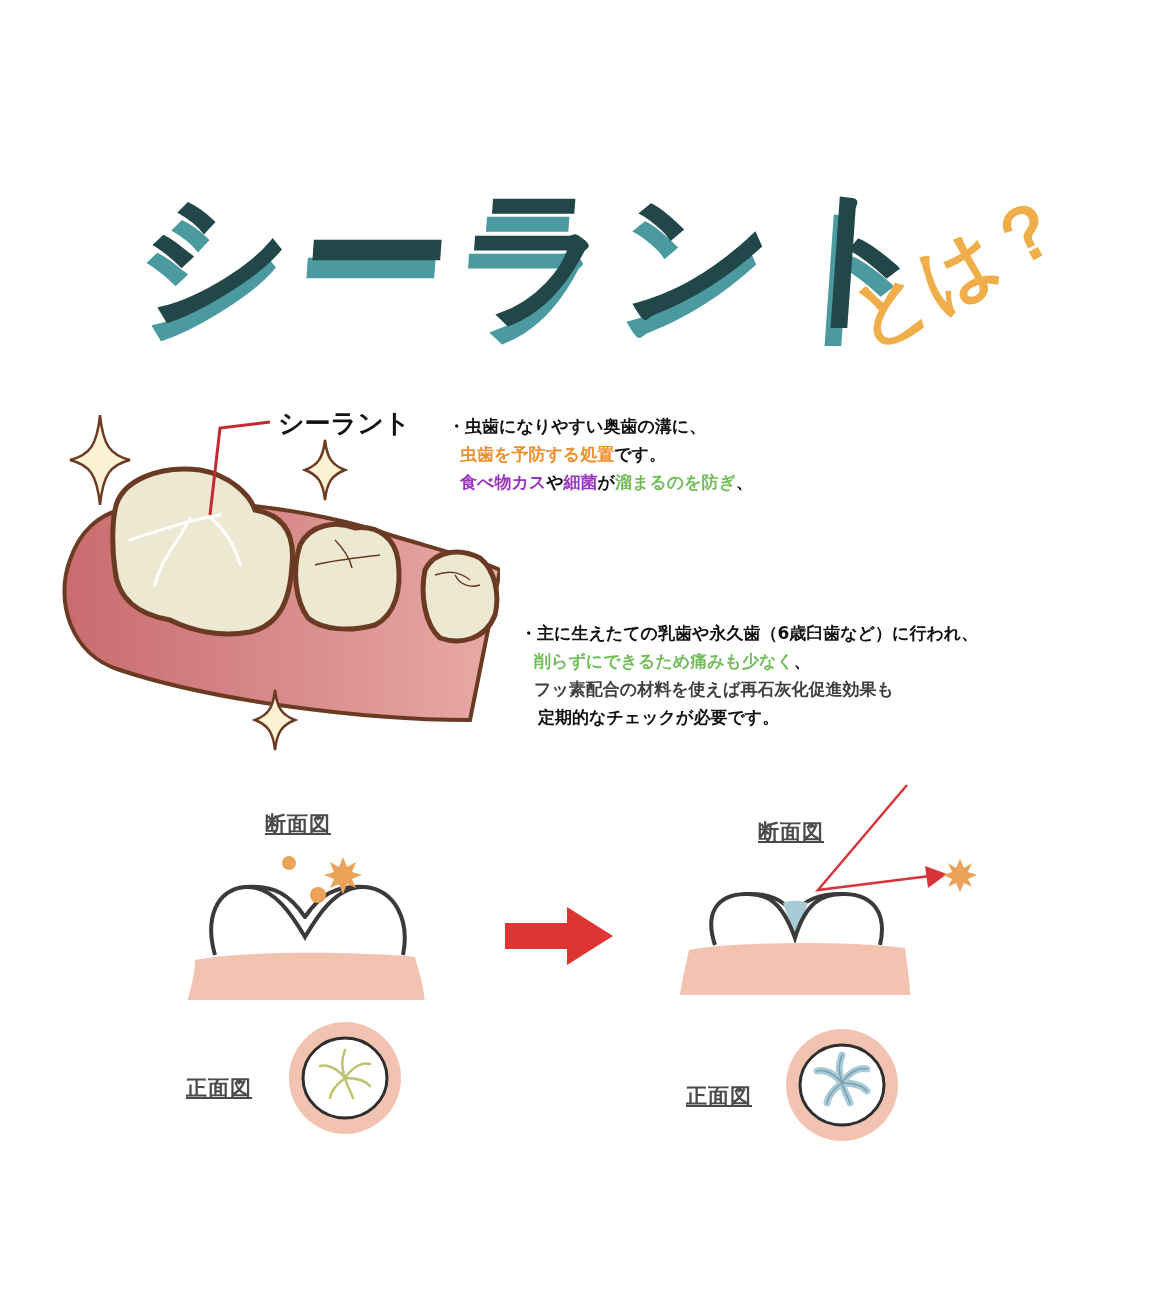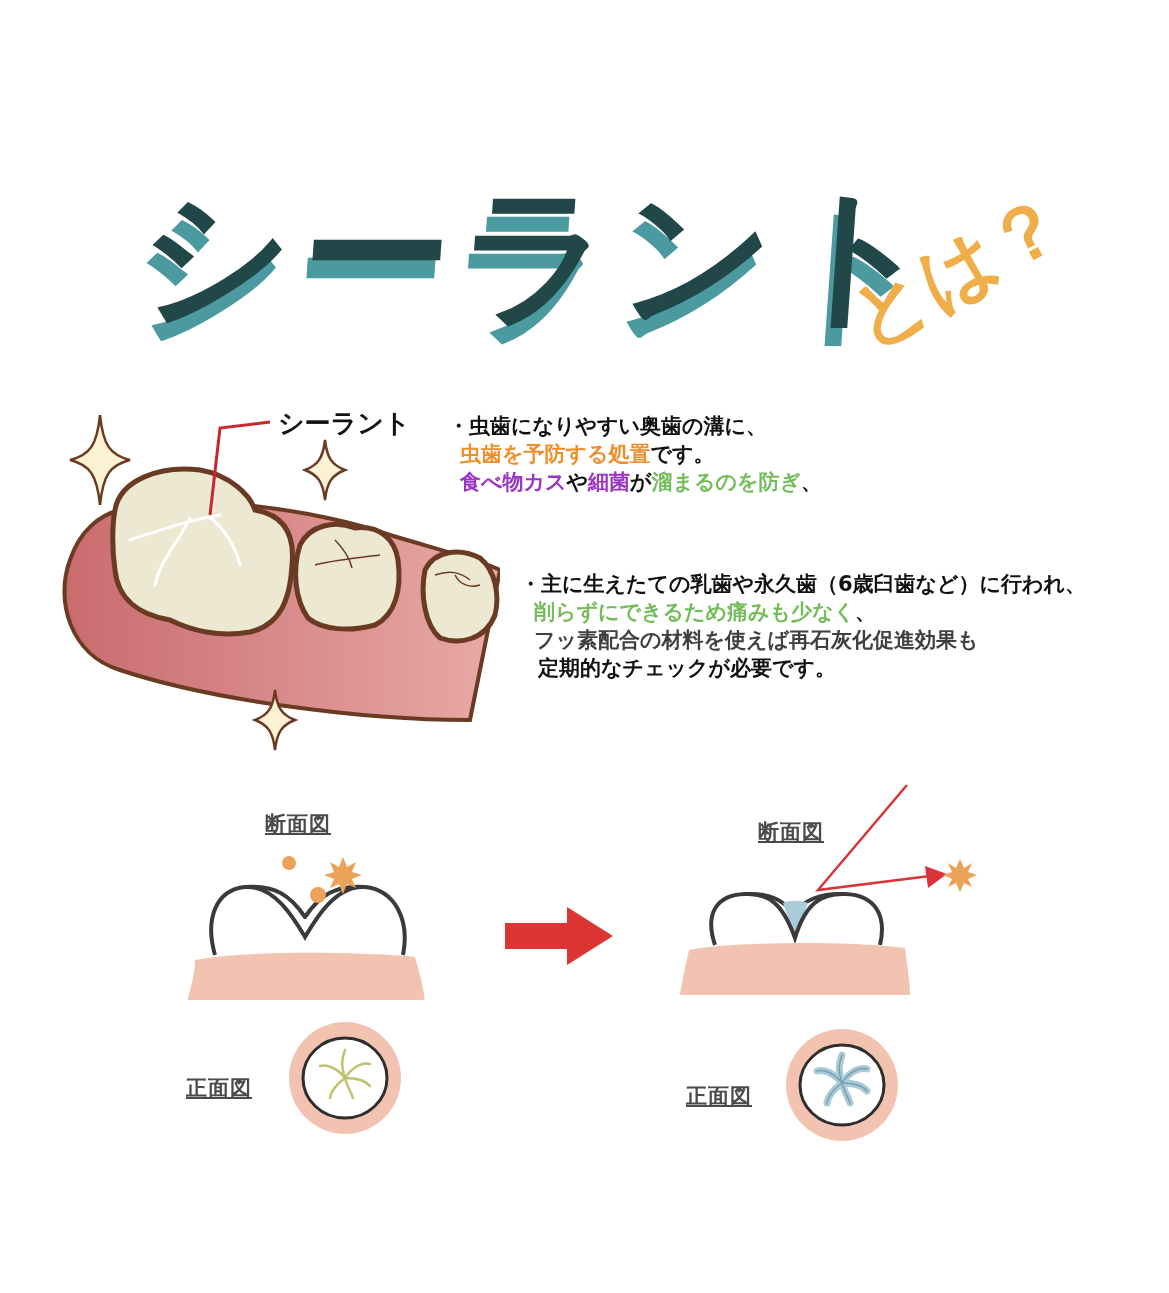--- a/index.html
+++ b/index.html
@@ -9,21 +9,21 @@
   
   .title-wrap { left: 140px; top: 160px; width: 820px; height: 190px; }
   .title-layer { position: absolute; left: 0; top: 0; font-size: 150px; font-weight: bold;
                  letter-spacing: 8px; line-height: 190px; white-space: nowrap;
                  transform: skewX(-4deg); }
   .title-shadow { color: #4b9aa0; left: -6px; top: 18px; }
   .title-main { color: #214749; }
   .subtitle { left: 880px; top: 268px; font-size: 76px; font-weight: bold; color: #f0ae4a;
               transform: rotate(-28deg); transform-origin: left bottom; white-space: nowrap; }
   
-  .desc { font-weight: bold; font-size: 21px; line-height: 28px; color: #111; white-space: nowrap; }
+  .desc { font-weight: bold; font-size: 17px; line-height: 28px; color: #111; white-space: nowrap; }
   .desc .line { display: block; }
   .c-purple { color: #9a35c2; }
   .c-green { color: #72bd5a; }
   .c-orange { color: #ef8e2b; }
   .c-blue { color: #404040; }
   .c-black { color: #111; }
   .label-sealant { left: 278px; top: 406px; font-size: 26px; font-weight: bold; color: #111; }
   .diagram-label { font-size: 21px; font-weight: bold; color: #4a4a4a; letter-spacing: 1px; text-decoration: underline; }
 </style>
 </head>
@@ -69,21 +69,21 @@
     <span class="c-black">・虫歯になりやすい奥歯の溝に、</span>
   </span>
   <span class="line" style="padding-left:12px">
     <span class="c-orange">虫歯を予防する処置</span><span class="c-black">です。</span>
   </span>
   <span class="line" style="padding-left:12px">
     <span class="c-purple">食べ物カス</span><span class="c-black">や</span><span class="c-purple">細菌</span><span class="c-black">が</span><span class="c-green">溜まるのを防ぎ</span><span class="c-black">、</span>
   </span>
 </div>
 
-<div class="abs desc" style="left:520px; top:570px;">
+<div class="abs desc" style="left:520px; top:619px;">
   <span class="line">
     <span class="c-black">・主に生えたての乳歯や永久歯（6歳臼歯など）に行われ、</span>
   </span>
   <span class="line" style="padding-left:14px">
     <span class="c-green">削らずにできるため痛みも少なく</span><span class="c-black">、</span>
   </span>
   <span class="line" style="padding-left:14px">
     <span class="c-blue">フッ素配合の材料を使えば再石灰化促進効果も</span>
   </span>
   <span class="line" style="padding-left:18px">

